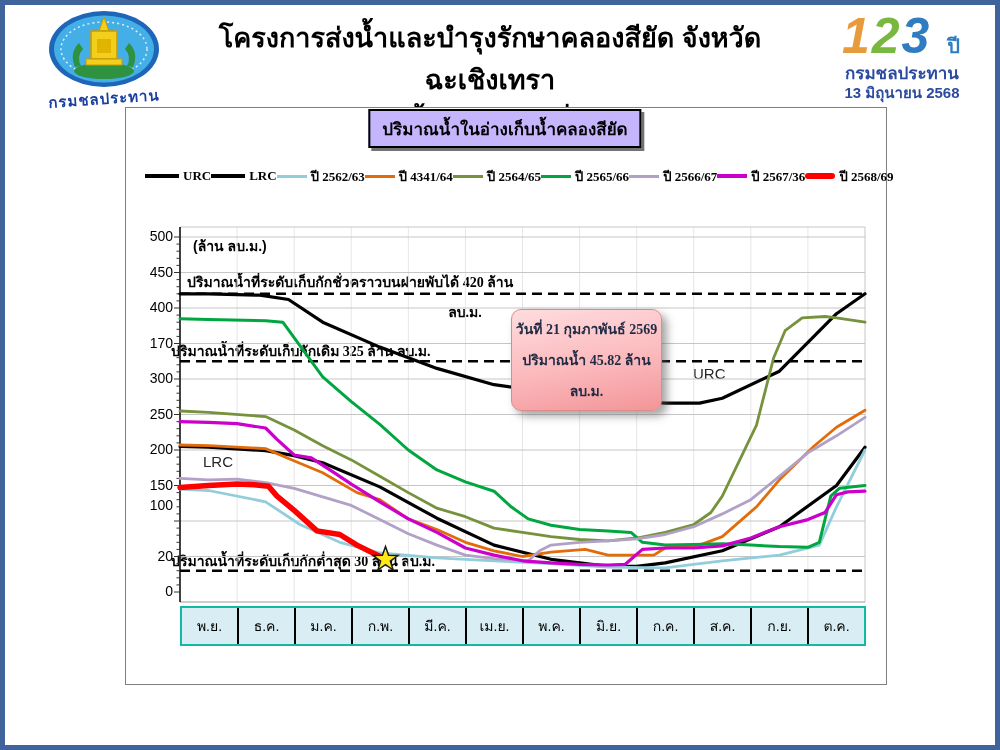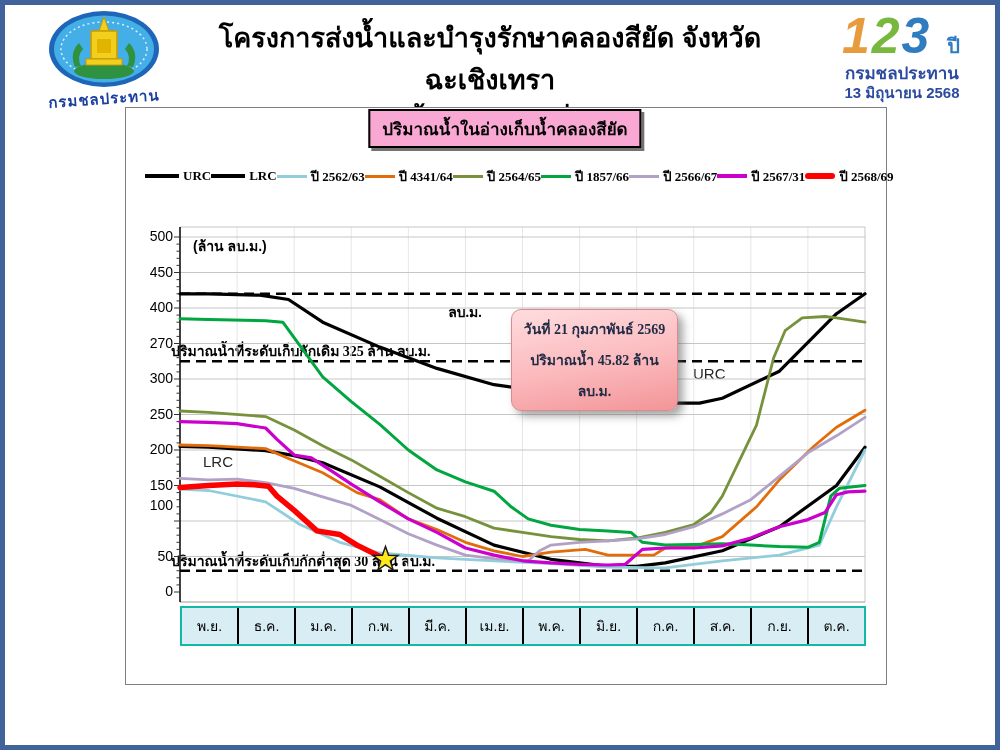--- a/index.html
+++ b/index.html
@@ -19,35 +19,35 @@
   .logo123{position:absolute;left:802px;top:6px;width:190px;height:94px;text-align:center;line-height:1;}
   .logo123 .digits{font-weight:bold;font-style:italic;font-size:50px;letter-spacing:2px;}
   .logo123 .d1{color:#E79B3C;} .logo123 .d2{color:#79B83F;} .logo123 .d3{color:#2F7CC0;}
   .logo123 .yr{font-size:20px;font-weight:bold;color:#2F7CC0;font-style:normal;}
   .logo123 .org{margin-top:4px;font-weight:bold;font-size:17px;color:#2B4AA0;}
   .logo123 .date{margin-top:3px;font-size:15px;font-weight:bold;color:#2B4AA0;}
   
   .chart-box{position:absolute;left:120px;top:102px;width:762px;height:578px;
     background:#fff;border:1px solid #7F7F7F;}
   .chart-title{position:absolute;left:500px;top:104px;transform:translateX(-50%);
-    background:#f9a8d4;border:2px solid #000;box-shadow:3px 3px 0 rgba(0,0,0,.55);
+    background:#c4b5fd;border:2px solid #000;box-shadow:3px 3px 0 rgba(0,0,0,.55);
     padding:4px 12px;font-weight:bold;font-size:17px;z-index:7;white-space:nowrap;}
   .legend{position:absolute;left:140px;top:160px;width:724px;height:22px;z-index:6;
     display:flex;justify-content:space-between;align-items:center;}
   .legend .item{display:flex;align-items:center;}
   .legend .sw{display:inline-block;margin-right:4px;}
   .legend .lbl{font-family:"Liberation Serif","DejaVu Serif",serif;
     font-weight:bold;font-size:13px;white-space:nowrap;}
   svg.plot{position:absolute;left:0;top:0;width:1000px;height:750px;z-index:5;pointer-events:none;}
   .ylab{position:absolute;width:38px;text-align:right;font-size:14px;z-index:4;}
   .unit-label{position:absolute;left:188px;top:230px;font-weight:bold;font-size:14px;z-index:4;}
   .ann{position:absolute;font-weight:bold;font-size:14px;z-index:4;white-space:nowrap;
     font-family:"Liberation Serif","DejaVu Sans",serif;}
   .inline-lab{position:absolute;font-size:15px;color:#262626;z-index:4;}
-  .info-box{position:absolute;left:506px;top:304px;width:167px;height:102px;z-index:6;
+  .info-box{position:absolute;left:506px;top:304px;width:151px;height:102px;z-index:6;
     border:1px solid #D98C8C;border-radius:10px;
     background:linear-gradient(170deg,#FFDCDF 0%,#FBB9BC 55%,#F39598 100%);
     box-shadow:5px 5px 8px rgba(90,90,90,.55);
     display:flex;flex-direction:column;justify-content:center;text-align:center;}
   .info-box div{font-weight:bold;font-size:14px;line-height:31px;color:#1F2A44;
     font-family:"Liberation Serif","DejaVu Sans",serif;}
   .month-row{position:absolute;left:175px;top:601px;width:686px;height:40px;z-index:4;
     display:flex;border:2px solid #14b8a6;background:#D9EEF4;}
   .month-cell{flex:1;border-right:2px solid #000;display:flex;align-items:center;
     justify-content:center;font-size:14px;background:#D9EEF4;}
@@ -104,29 +104,29 @@
       <div class="item">
         <span class="sw" style="width: 30px; height: 3px; background: rgb(227, 108, 10);"></span>
         <span class="lbl">ปี 4341/64</span>
       </div>
       <div class="item">
         <span class="sw" style="width: 30px; height: 3px; background: rgb(118, 146, 60);"></span>
         <span class="lbl">ปี 2564/65</span>
       </div>
       <div class="item">
         <span class="sw" style="width: 30px; height: 3px; background: rgb(0, 166, 63);"></span>
-        <span class="lbl">ปี 1857/66</span>
+        <span class="lbl">ปี 2565/66</span>
       </div>
       <div class="item">
         <span class="sw" style="width: 30px; height: 3px; background: rgb(178, 161, 199);"></span>
         <span class="lbl">ปี 2566/67</span>
       </div>
       <div class="item">
         <span class="sw" style="width: 30px; height: 3.2px; background: rgb(204, 0, 204);"></span>
-        <span class="lbl">ปี 2567/31</span>
+        <span class="lbl">ปี 2567/36</span>
       </div>
       <div class="item">
         <span class="sw" style="width: 30px; height: 5.5px; background: rgb(255, 0, 0); border-radius: 3px;"></span>
         <span class="lbl">ปี 2568/69</span>
       </div>
     </div>
 
   <svg class="plot" id="plot-svg" viewBox="0 0 1000 750">
       <line x1="232.08333333333334" y1="222" x2="232.08333333333334" y2="597" stroke="#E6E6E6" stroke-width="1"></line>
       <line x1="289.1666666666667" y1="222" x2="289.1666666666667" y2="597" stroke="#E6E6E6" stroke-width="1"></line>
@@ -214,47 +214,48 @@
       <polyline points="175.0,406.0 203.5,407.4 260.6,411.6 289.2,425.1 317.7,440.7 346.3,454.9 374.8,471.3 403.3,487.6 431.9,503.2 460.4,511.7 489.0,523.1 517.5,527.4 546.0,531.6 574.6,534.5 603.1,535.9 631.7,533.0 660.2,527.4 688.8,519.5 705.9,507.5 717.3,491.1 734.4,455.6 751.5,420.1 768.7,352.7 780.1,325.7 797.2,312.9 820.0,311.5 831.5,312.9 860.0,317.2" fill="none" stroke="#76923C" stroke-width="2.8" stroke-linejoin="round" stroke-linecap="round"></polyline>
       <polyline points="175.0,313.7 203.5,314.4 260.6,315.8 277.8,317.2 317.7,371.9 346.3,396.7 374.8,419.4 403.3,445.0 431.9,464.9 460.4,476.9 489.0,486.2 506.1,501.8 523.2,513.9 546.0,520.3 574.6,524.5 603.1,525.9 626.0,527.4 637.4,537.3 660.2,540.1 688.8,539.4 717.3,538.7 745.8,540.1 774.4,541.6 802.9,542.3 814.3,537.3 825.8,491.1 834.3,483.3 860.0,480.5" fill="none" stroke="#00A63F" stroke-width="3" stroke-linejoin="round" stroke-linecap="round"></polyline>
       <polyline points="175.0,473.4 203.5,474.8 232.1,474.1 260.6,477.7 289.2,483.3 317.7,491.9 346.3,500.4 374.8,514.6 403.3,528.8 431.9,540.1 460.4,550.1 489.0,553.6 523.2,555.8 534.6,545.8 546.0,540.1 574.6,537.3 603.1,535.9 631.7,533.8 660.2,529.5 688.8,521.7 717.3,508.9 745.8,494.7 774.4,471.3 802.9,447.8 831.5,430.8 860.0,412.3" fill="none" stroke="#B2A1C7" stroke-width="2.8" stroke-linejoin="round" stroke-linecap="round"></polyline>
       <polyline points="175.0,416.6 203.5,417.3 232.1,418.7 260.6,423.0 272.0,434.4 289.2,450.0 306.3,452.8 329.1,467.7 346.3,479.1 374.8,496.8 403.3,513.9 431.9,527.4 460.4,543.0 489.0,550.1 517.5,555.8 546.0,557.9 574.6,559.3 603.1,560.0 620.3,559.3 637.4,544.4 660.2,543.0 688.8,543.0 717.3,540.9 745.8,533.0 774.4,521.7 802.9,514.6 820.0,507.5 831.5,489.7 842.9,486.9 860.0,486.2" fill="none" stroke="#CC00CC" stroke-width="3.2" stroke-linejoin="round" stroke-linecap="round"></polyline>
       <polyline points="175.0,482.6 203.5,480.5 232.1,479.1 249.2,479.8 263.5,481.2 272.0,491.1 289.2,505.4 312.0,525.9 334.8,529.5 352.0,540.1 380.5,554.3" fill="none" stroke="#FF0000" stroke-width="5.5" stroke-linejoin="round" stroke-linecap="round"></polyline>
       <polygon points="380.5,541.5 383.6,550.3 392.9,550.5 385.4,556.1 388.1,565.0 380.5,559.7 372.9,565.0 375.6,556.1 368.1,550.5 377.4,550.3" fill="#FFE817" stroke="#1a1a1a" stroke-width="1.5"></polygon>
     </svg>
 
   <div id="ylabels">
       <div class="ylab" style="left: 130px; top: 578px;">0</div>
-      <div class="ylab" style="left: 130px; top: 542.5px;">50</div>
+      <div class="ylab" style="left: 130px; top: 542.5px;">20</div>
       <div class="ylab" style="left: 130px; top: 492px;">100</div>
       <div class="ylab" style="left: 130px; top: 471.5px;">150</div>
       <div class="ylab" style="left: 130px; top: 436px;">200</div>
       <div class="ylab" style="left: 130px; top: 400.5px;">250</div>
       <div class="ylab" style="left: 130px; top: 365px;">300</div>
-      <div class="ylab" style="left: 130px; top: 329.5px;">270</div>
+      <div class="ylab" style="left: 130px; top: 329.5px;">170</div>
       <div class="ylab" style="left: 130px; top: 294px;">400</div>
       <div class="ylab" style="left: 130px; top: 258.5px;">450</div>
       <div class="ylab" style="left: 130px; top: 223px;">500</div>
     </div>
   <div class="unit-label">(ล้าน ลบ.ม.)</div>
   <div class="month-row" id="monthrow">
       <div class="month-cell">พ.ย.</div>
       <div class="month-cell">ธ.ค.</div>
       <div class="month-cell">ม.ค.</div>
       <div class="month-cell">ก.พ.</div>
       <div class="month-cell">มี.ค.</div>
       <div class="month-cell">เม.ย.</div>
       <div class="month-cell">พ.ค.</div>
       <div class="month-cell">มิ.ย.</div>
       <div class="month-cell">ก.ค.</div>
       <div class="month-cell">ส.ค.</div>
       <div class="month-cell">ก.ย.</div>
       <div class="month-cell">ต.ค.</div>
     </div>
 
+  <div class="ann" style="left:182px;top:266px;">ปริมาณน้ำที่ระดับเก็บกักชั่วคราวบนฝายพับได้ 420 ล้าน</div>
   <div class="ann" style="left:415px;top:296px;width:90px;text-align:center;">ลบ.ม.</div>
   <div class="ann" style="left:166px;top:335px;">ปริมาณน้ำที่ระดับเก็บกักเดิม 325 ล้าน ลบ.ม.</div>
   <div class="ann" style="left:166px;top:545px;">ปริมาณน้ำที่ระดับเก็บกักต่ำสุด 30 ล้าน ลบ.ม.</div>
 
   <div class="inline-lab" style="left:688px;top:360px;">URC</div>
   <div class="inline-lab" style="left:198px;top:448px;">LRC</div>
 
   <div class="info-box">
     <div>วันที่ 21 กุมภาพันธ์ 2569</div>
     <div>ปริมาณน้ำ 45.82 ล้าน ลบ.ม.</div>

